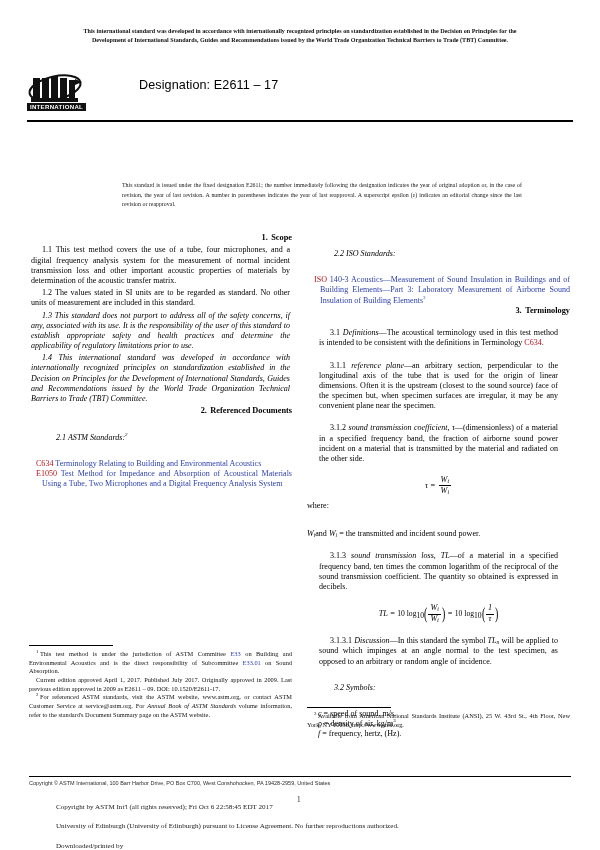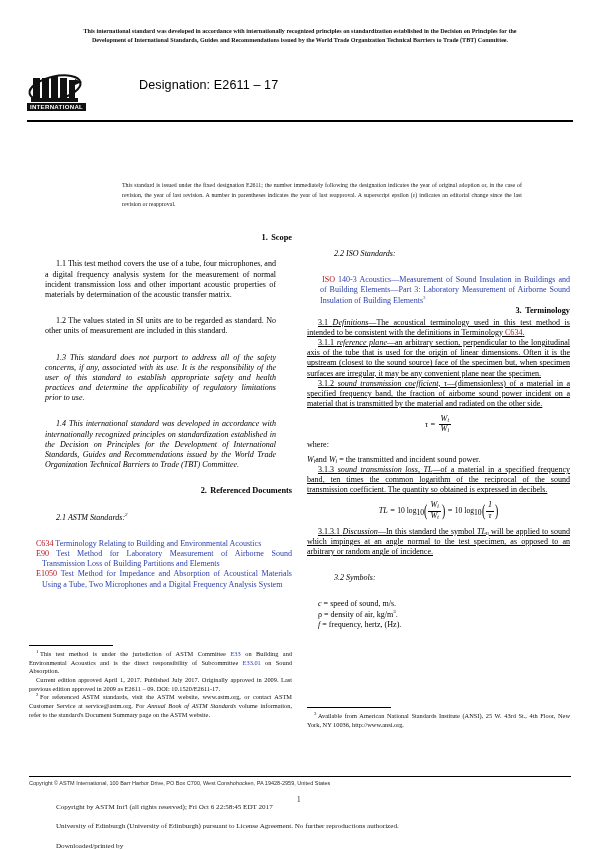--- a/index.html
+++ b/index.html
@@ -116,50 +116,49 @@
     font-size: 8.3px;
     font-weight: bold;
     margin: 0 0 1.5px 0;
     text-align: right;
     text-indent: 0;
   }
   h2.sec .num { margin-right: 3.5px; }
   .sec-gap { margin-top: 7.5px; }
 
   p.para {
-    margin: 16px;
+    margin: 2px;
     text-indent: 11px;
     text-align: justify;
   }
   p.para.ital { font-style: italic; }
   p.sub {
-    margin: 0;
+    margin: 12px;
     text-indent: 11px;
     text-align: justify;
-    text-decoration: underline;
   }
   .it { font-style: italic; }
   .subsc { font-size: 0.68em; vertical-align: -0.25em; line-height: 0; }
   .supsc { font-size: 0.62em; vertical-align: super; line-height: 0; }
 
   
   .std-head {
     margin: 16px;
     text-indent: 11px;
     font-style: italic;
   }
   .std-item {
     margin: 0;
     padding-left: 13px;
     text-indent: -6px;
     text-align: justify;
     color: #2b3faa;
   }
   .std-item .desig { color: #b4141e; }
-  .std-item.iso .desig-iso { color: #b4141e; margin-left: 8px; }
+  .std-item.iso .desig-iso { color: #b4141e; }
   .lnk-red { color: #b4141e; }
   .lnk-blue { color: #2b3faa; }
 
   
   .eq {
     text-align: center;
     margin: 5.5px 0 5.5px 0;
     font-style: italic;
     font-size: 8.2px;
     text-indent: 0;
@@ -177,21 +176,21 @@
     display: inline-block;
     vertical-align: middle;
     font-size: 1.95em;
     font-style: normal;
     font-weight: 300;
     transform: scaleX(0.62);
     margin: 0 -1px;
   }
   .log-txt { font-style: normal; font-size: 0.93em; }
 
-  .where-lbl { margin: 3px 0 5px 0; text-indent: 0; }
+  .where-lbl { margin: 3px 0 18px 0; text-indent: 0; }
   .where-def { margin: 0; text-indent: 0; }
 
   .sym-line { margin: 0; padding-left: 11px; text-indent: 0; }
 
   
   .fn-rule {
     position: absolute;
     width: 84px;
     height: 0.8px;
     background: #000;
@@ -301,24 +300,20 @@
     </h2>
 
     <p class="std-head">
       <span class="it">2.1</span>
       <span class="it">ASTM Standards:</span><span class="supsc">2</span>
     </p>
 
     <p class="std-item">
       <span class="desig">C634</span>
       <span>Terminology Relating to Building and Environmental Acoustics</span>
-    </p>
-    <p class="std-item">
-      <span class="desig">E90</span>
-      <span>Test Method for Laboratory Measurement of Airborne Sound Transmission Loss of Building Partitions and Elements</span>
     </p>
     <p class="std-item">
       <span class="desig">E1050</span>
       <span>Test Method for Impedance and Absorption of Acoustical Materials Using a Tube, Two Microphones and a Digital Frequency Analysis System</span>
     </p>
   </div>
 
   <div class="col col-right">
 
     <p class="std-head">

